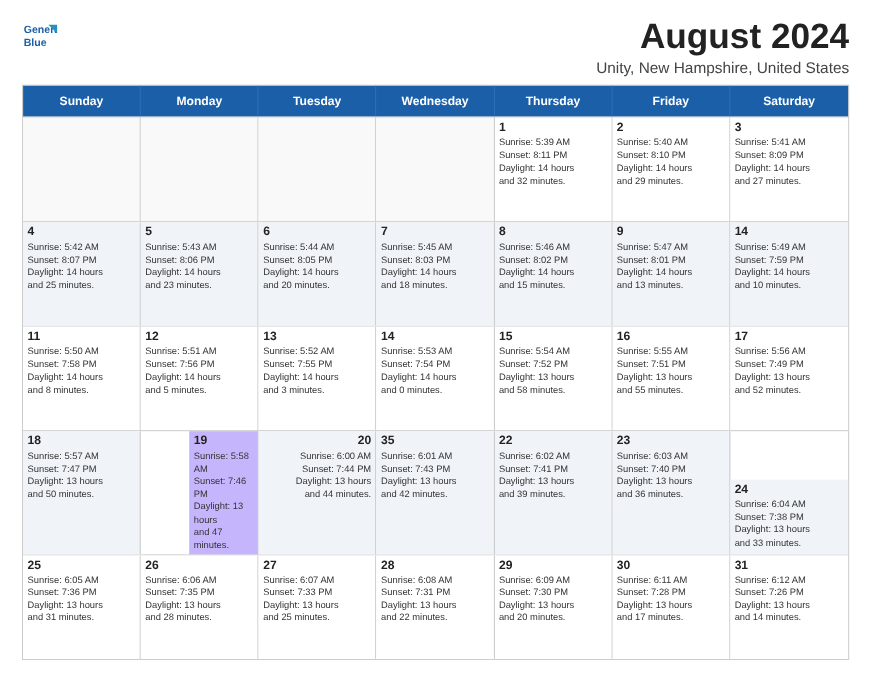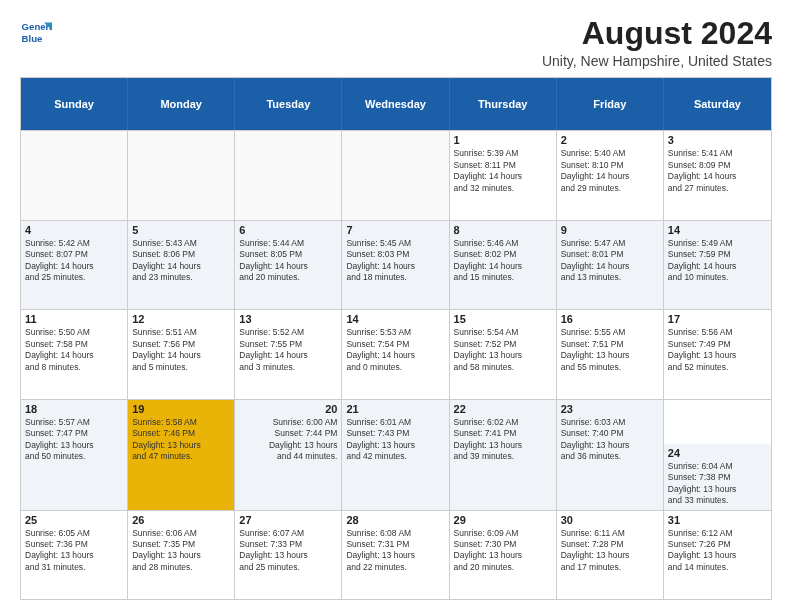--- a/index.html
+++ b/index.html
@@ -54,21 +54,21 @@
     }
     .cal-header {
       display: grid;
       grid-template-columns: repeat(7, 1fr);
       background: #1a5fa8;
     }
     .cal-header-cell {
       color: #fff;
       font-size: 11px;
       font-weight: bold;
-      padding: 20px 4px;
+      padding: 8px 4px;
       text-align: center;
       border-right: 1px solid #2a6fb8;
     }
     .cal-header-cell:last-child { border-right: none; }
     .cal-body {
       display: flex;
       flex-direction: column;
       flex: 1;
     }
     .cal-row {
@@ -208,30 +208,30 @@
           <div class="cal-cell">
             <div class="day-num">17</div>
             <div class="cell-text">Sunrise: 5:56 AM<br>Sunset: 7:49 PM<br>Daylight: 13 hours<br>and 52 minutes.</div>
           </div>
         </div>
         <div class="cal-row">
           <div class="cal-cell alt-row" style="background: rgb(240, 244, 248);">
             <div class="day-num">18</div>
             <div class="cell-text">Sunrise: 5:57 AM<br>Sunset: 7:47 PM<br>Daylight: 13 hours<br>and 50 minutes.</div>
           </div>
-          <div class="cal-cell alt-row" style="background: #eab308;">
+          <div class="cal-cell alt-row" style="background: #c4b5fd; margin-left: 44px;">
             <div class="day-num">19</div>
             <div class="cell-text">Sunrise: 5:58 AM<br>Sunset: 7:46 PM<br>Daylight: 13 hours<br>and 47 minutes.</div>
           </div>
           <div class="cal-cell alt-row" style="background: rgb(240, 244, 248); text-align: right;">
             <div class="day-num">20</div>
             <div class="cell-text">Sunrise: 6:00 AM<br>Sunset: 7:44 PM<br>Daylight: 13 hours<br>and 44 minutes.</div>
           </div>
           <div class="cal-cell alt-row" style="background: rgb(240, 244, 248);">
-            <div class="day-num">21</div>
+            <div class="day-num">35</div>
             <div class="cell-text">Sunrise: 6:01 AM<br>Sunset: 7:43 PM<br>Daylight: 13 hours<br>and 42 minutes.</div>
           </div>
           <div class="cal-cell alt-row" style="background: rgb(240, 244, 248);">
             <div class="day-num">22</div>
             <div class="cell-text">Sunrise: 6:02 AM<br>Sunset: 7:41 PM<br>Daylight: 13 hours<br>and 39 minutes.</div>
           </div>
           <div class="cal-cell alt-row" style="background: rgb(240, 244, 248);">
             <div class="day-num">23</div>
             <div class="cell-text">Sunrise: 6:03 AM<br>Sunset: 7:40 PM<br>Daylight: 13 hours<br>and 36 minutes.</div>
           </div>

